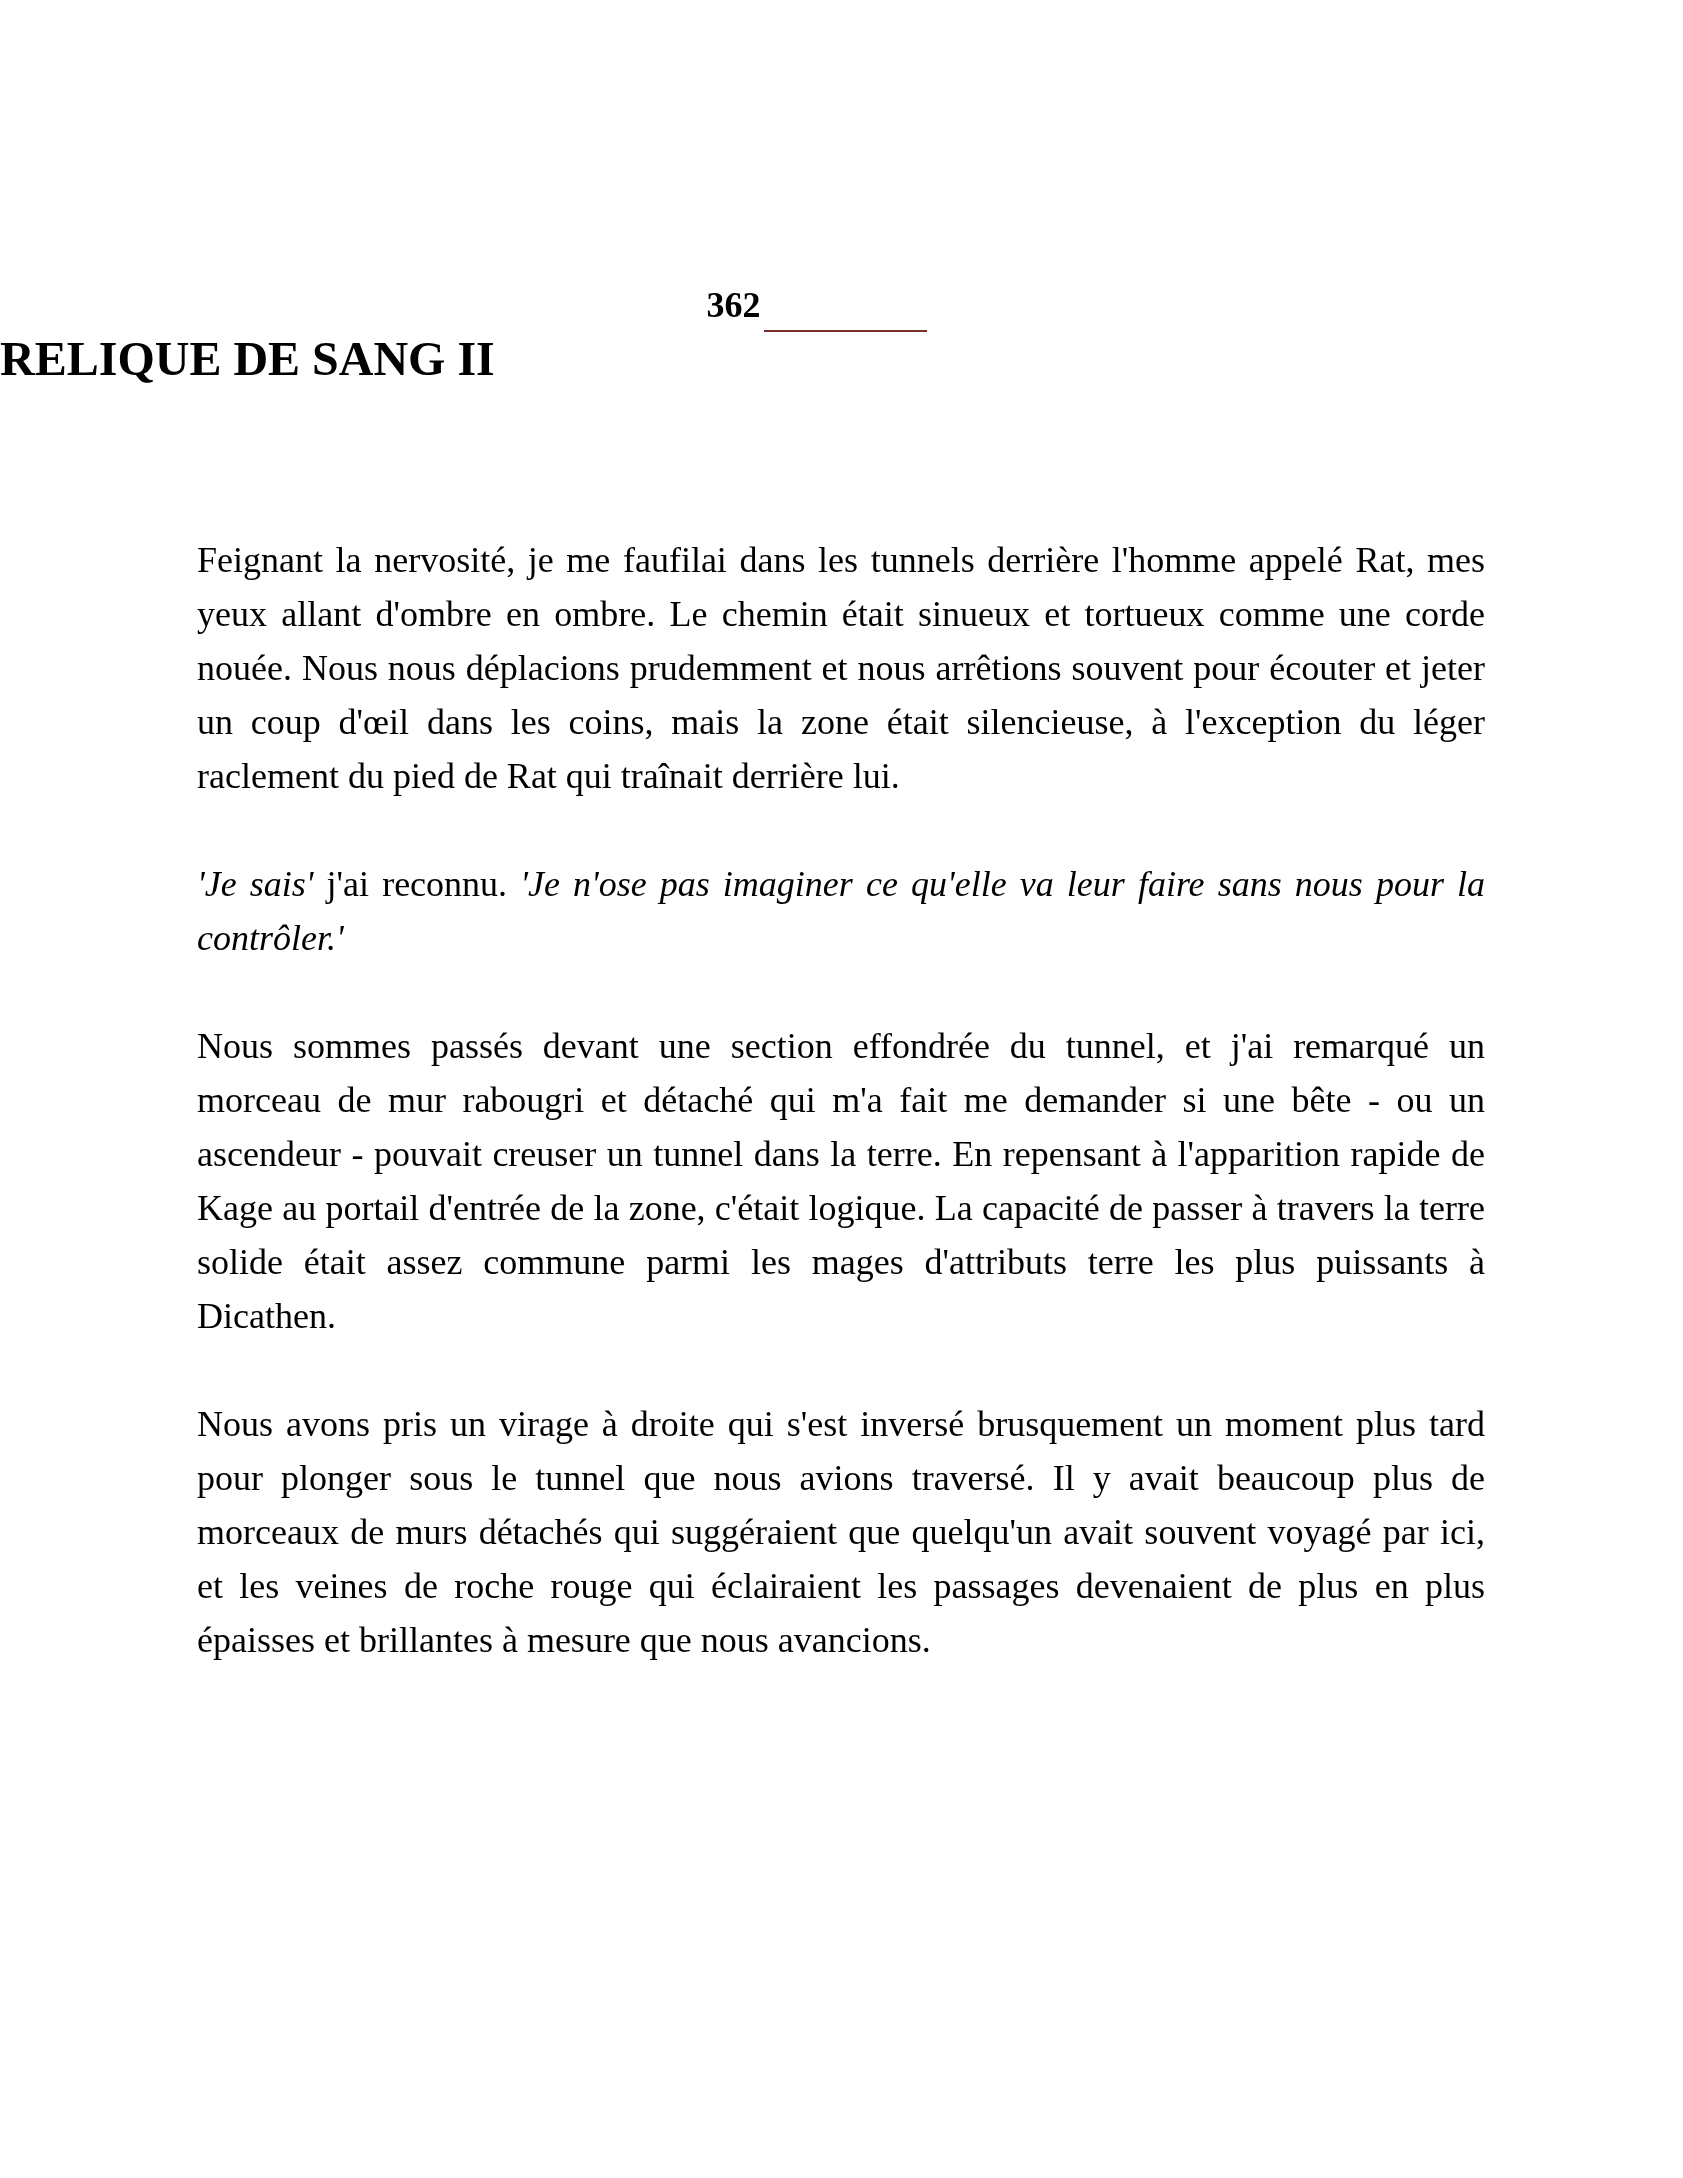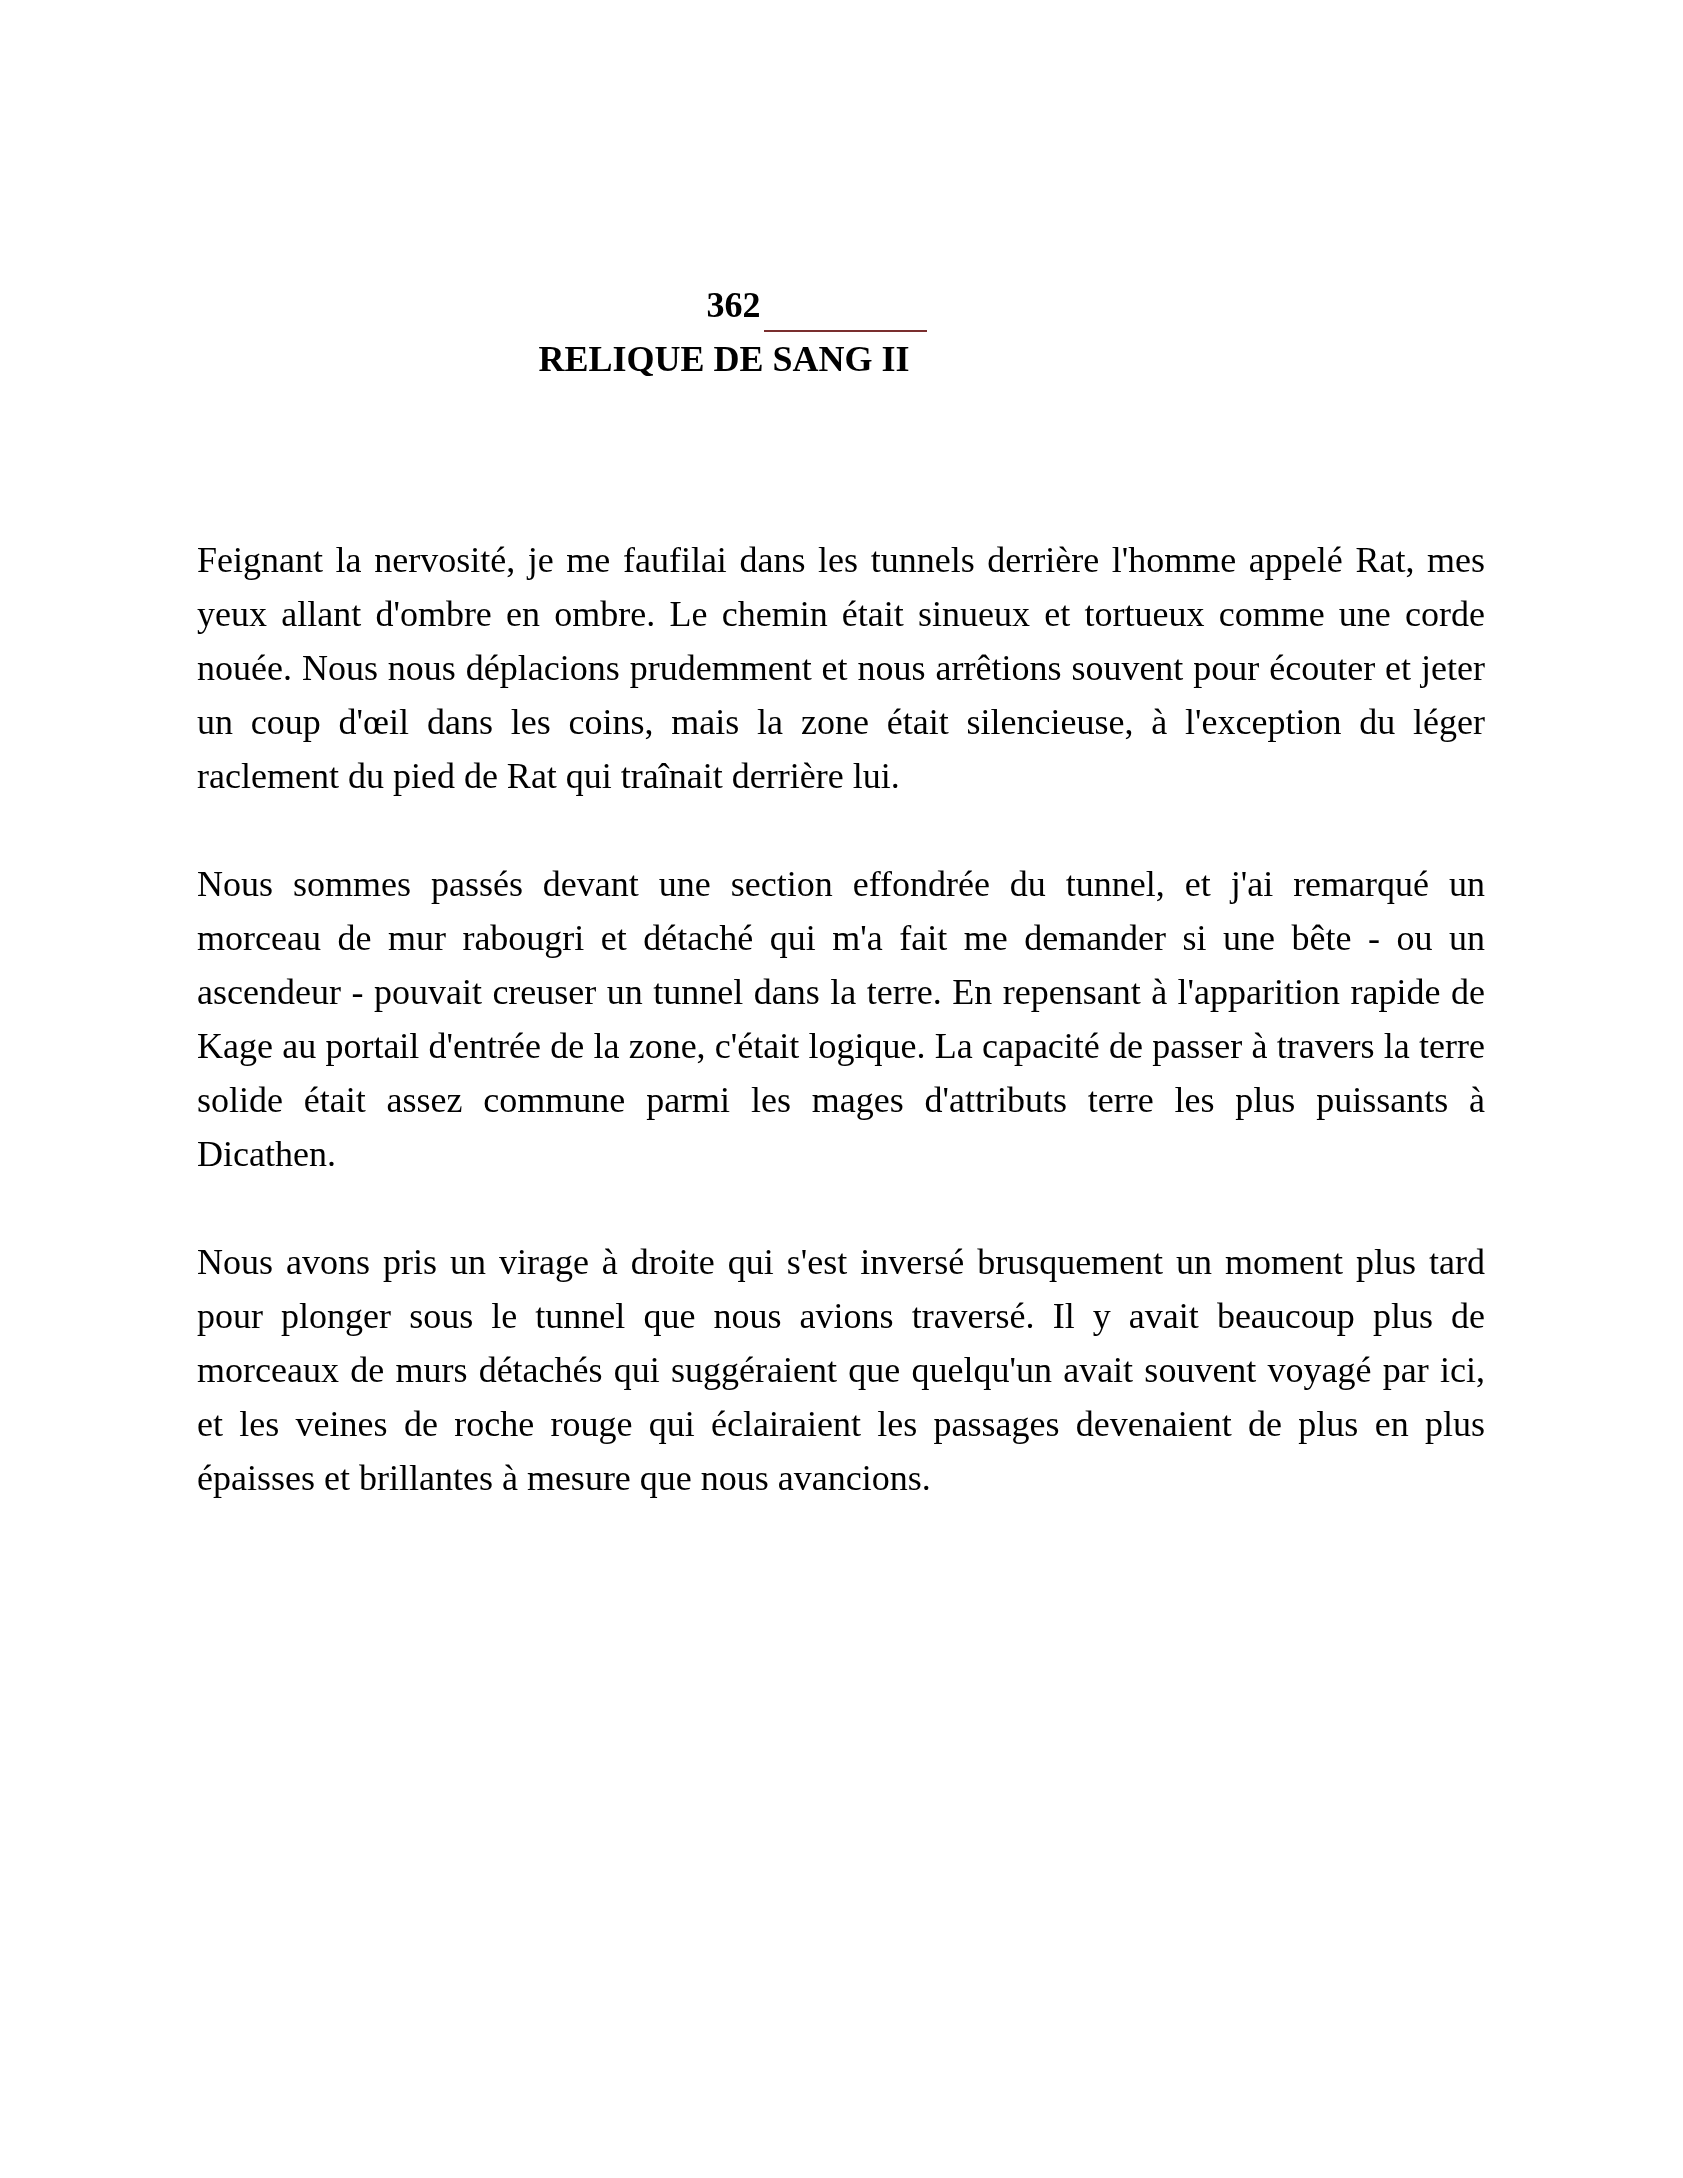--- a/index.html
+++ b/index.html
@@ -1,40 +1,43 @@
 <!DOCTYPE html>
 <html><head>
 <meta charset="utf-8">
 <style>
   html, body { margin: 0; padding: 0; background: #ffffff; }
   body { width: 1683px; height: 2178px; position: relative; overflow: hidden;
          font-family: "Liberation Serif", "DejaVu Serif", serif; color: #000; }
   .chapter-num { position: absolute; left: 0; width: 1467px; top: 283px; text-align: center;
                  font-weight: bold; font-size: 36px; line-height: 44px; }
   .rule { position: absolute; left: 764px; width: 163px; top: 330px; height: 2px; background: #7a2e2e; }
-  .chapter-title { position: absolute; left: 0; width: 1448px; top: 337px; text-align: center;
-                   font-weight: bold; font-size: 36px; line-height: 44px; }
+  .chapter-title { position: absolute; left: 0; width: 1448px; top: 337px; text-align: left;
+                   font-weight: bold; font-size: 48px; line-height: 44px; }
   .body { position: absolute; left: 181px; width: 1304px; top: 533px;
           font-size: 36px; line-height: 54px; text-align: justify; }
   .body p { margin: 0 0 54px 16px; }
   .body i { font-style: italic; }
 </style>
 </head>
 <body>
 
 <div>
   <div class="chapter-num">362</div>
   <div class="rule" style="background: rgb(122, 46, 46);"></div>
   <div class="chapter-title">RELIQUE DE SANG II</div>
 
   <div class="body">
     <p>
       <span>Feignant la nervosité, je me faufilai dans les tunnels derrière l'homme appelé Rat, mes yeux allant d'ombre en ombre. Le chemin était sinueux et tortueux comme une corde nouée. Nous nous déplacions prudemment et nous arrêtions souvent pour écouter et jeter un coup d'œil dans les coins, mais la zone était silencieuse, à l'exception du léger raclement du pied de Rat qui traînait derrière lui.</span>
     </p>
     <p>
+      <i>'Je sais'</i><span> j'ai reconnu. </span><i>'Je n'ose pas imaginer ce qu'elle va leur faire sans nous pour la contrôler.'</i>
+    </p>
+    <p>
       <span>Nous sommes passés devant une section effondrée du tunnel, et j'ai remarqué un morceau de mur rabougri et détaché qui m'a fait me demander si une bête - ou un ascendeur - pouvait creuser un tunnel dans la terre. En repensant à l'apparition rapide de Kage au portail d'entrée de la zone, c'était logique. La capacité de passer à travers la terre solide était assez commune parmi les mages d'attributs terre les plus puissants à Dicathen.</span>
     </p>
     <p>
       <span>Nous avons pris un virage à droite qui s'est inversé brusquement un moment plus tard pour plonger sous le tunnel que nous avions traversé. Il y avait beaucoup plus de morceaux de murs détachés qui suggéraient que quelqu'un avait souvent voyagé par ici, et les veines de roche rouge qui éclairaient les passages devenaient de plus en plus épaisses et brillantes à mesure que nous avancions.</span>
     </p>
   </div>
 </div>
 
 
 </body></html>

